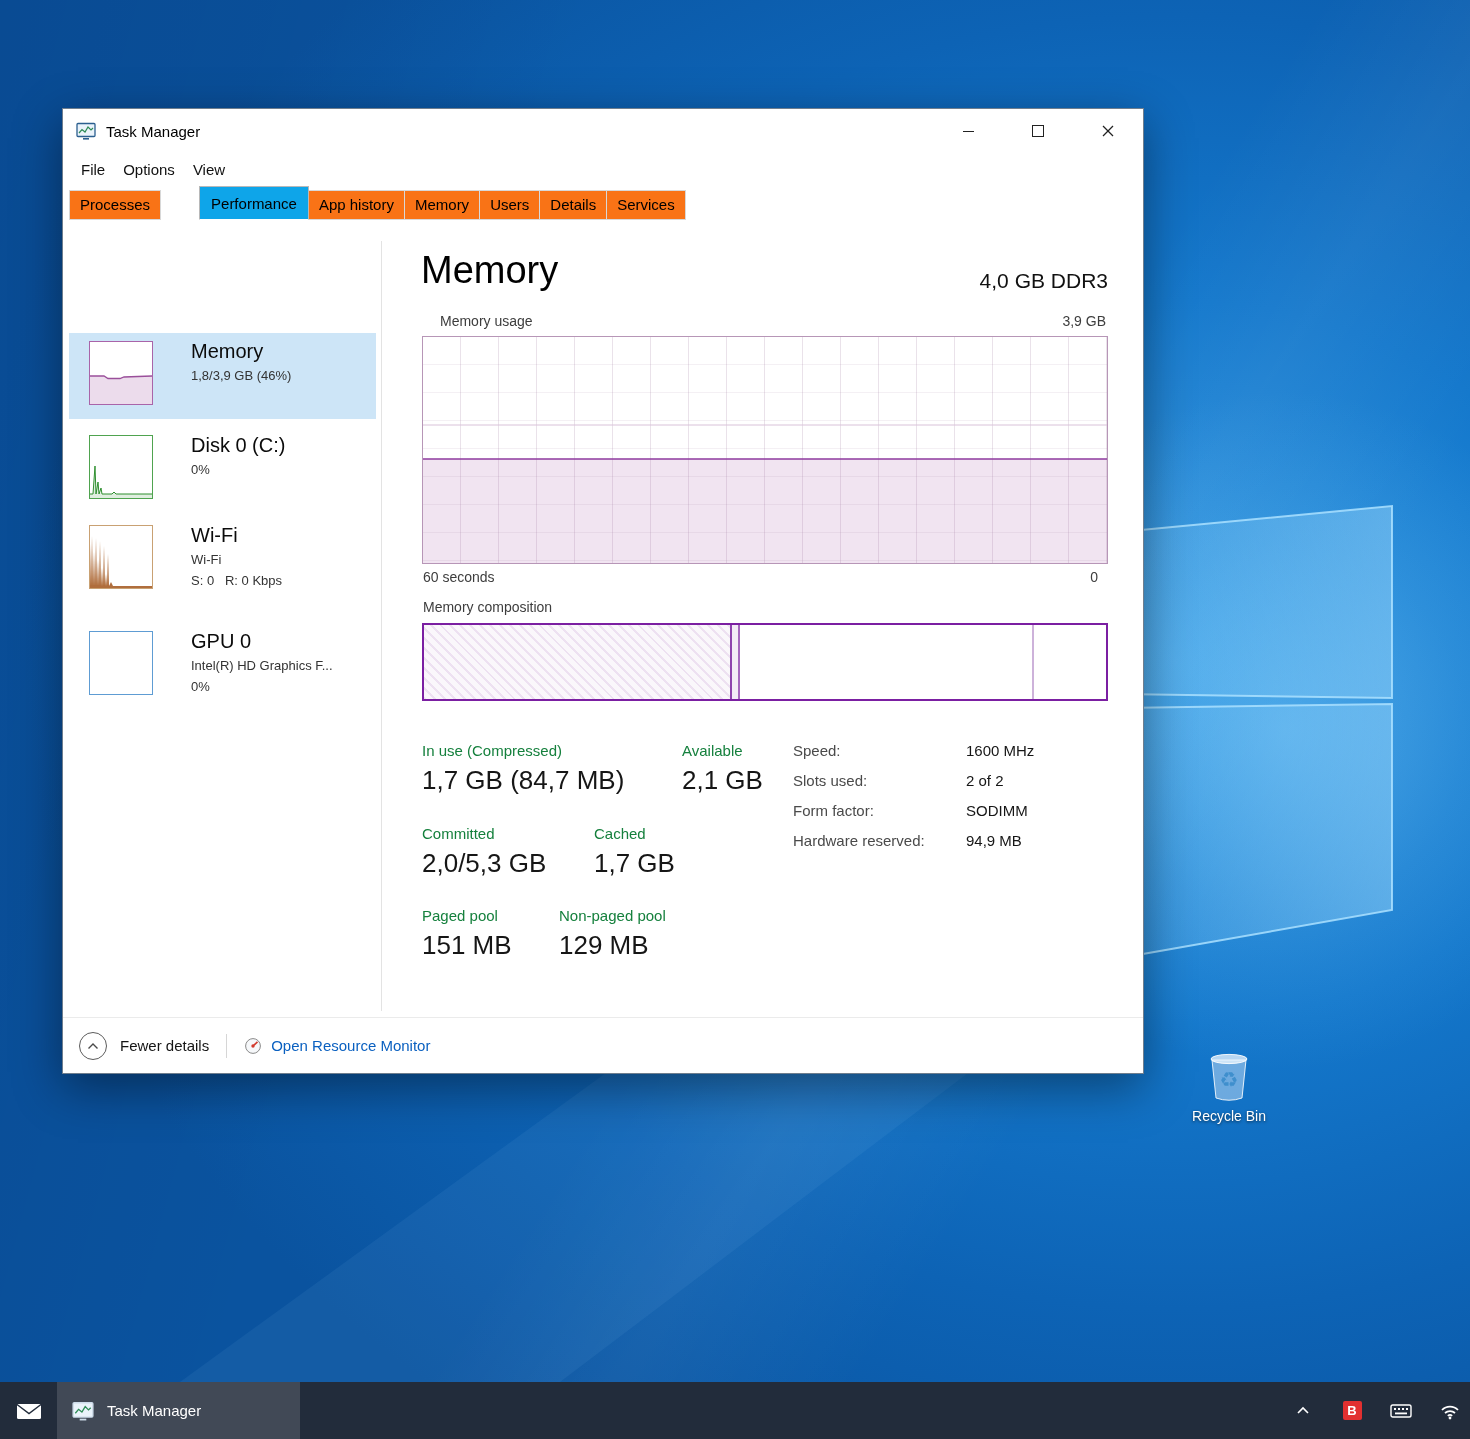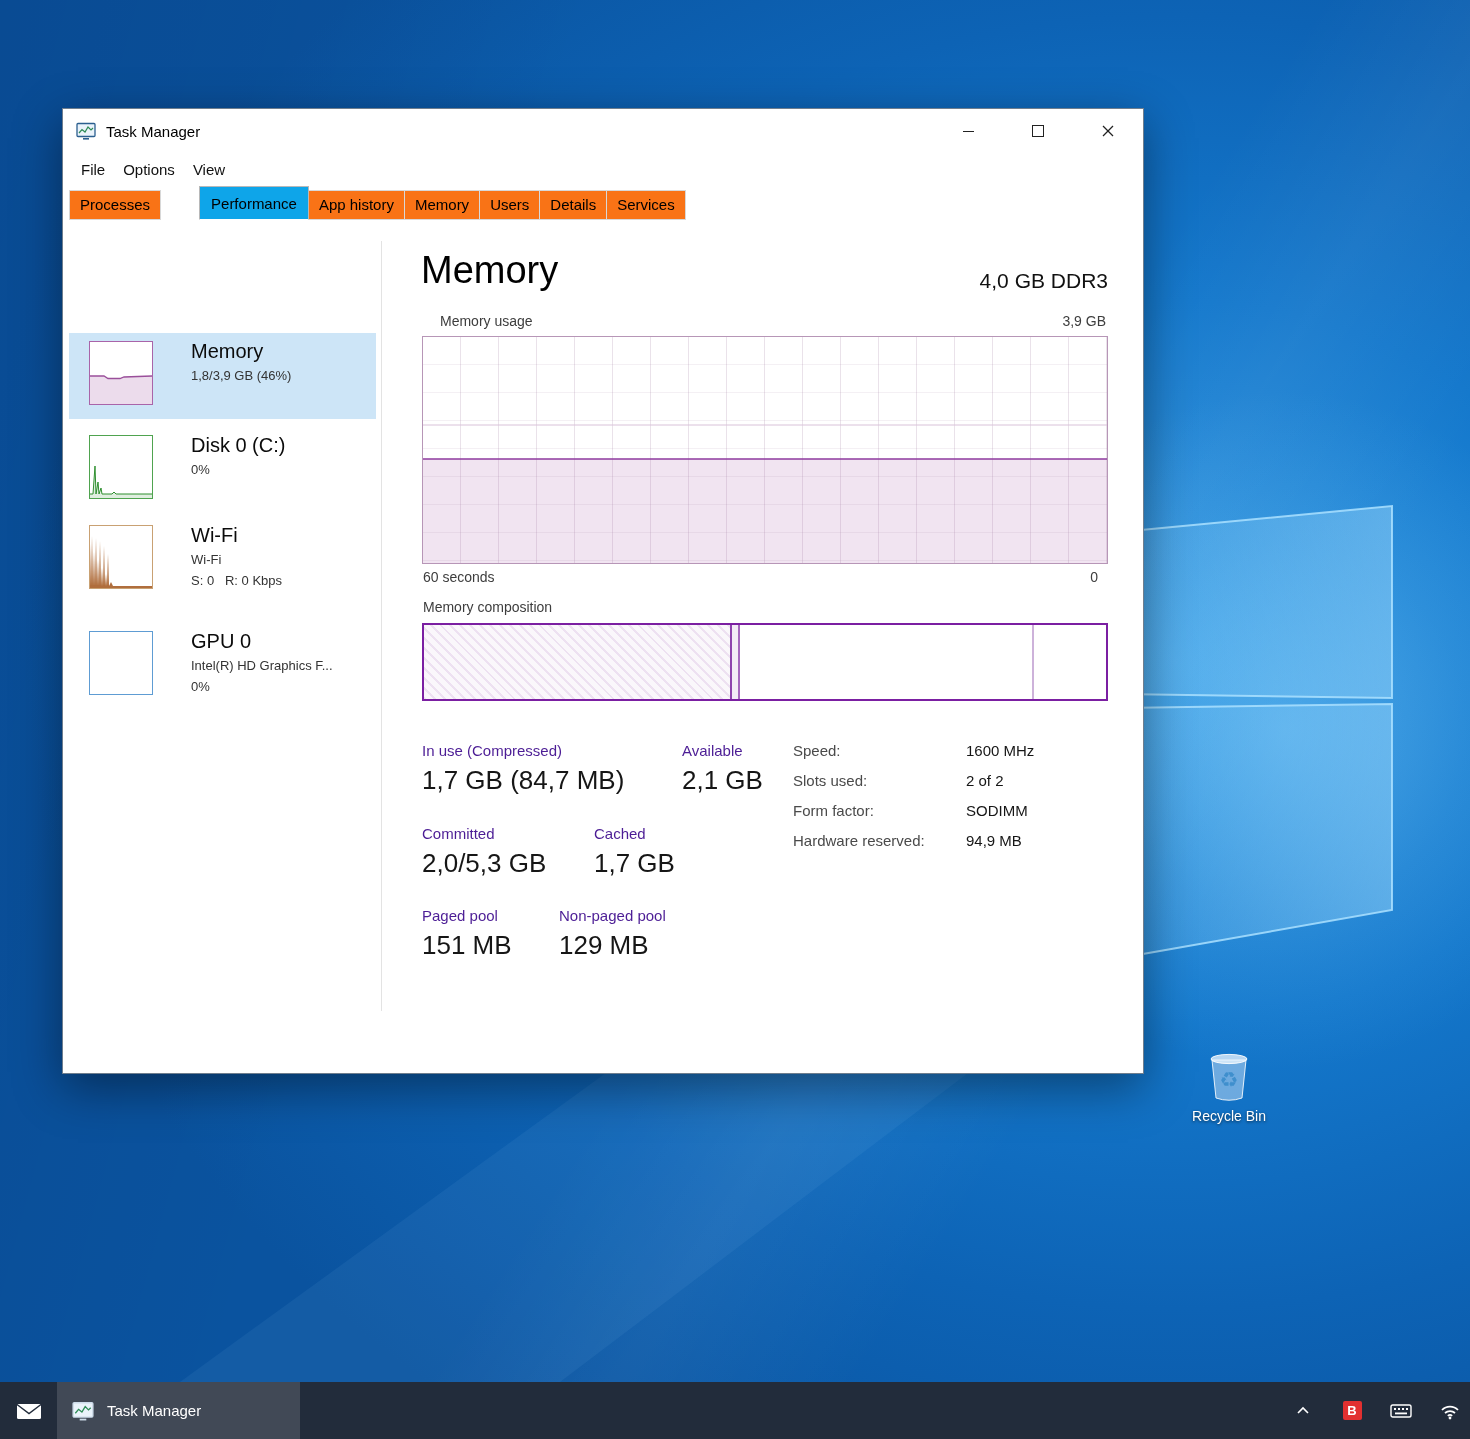--- a/index.html
+++ b/index.html
@@ -62,21 +62,21 @@
   .lbl-span{position:absolute;left:360px;top:460px;}
   .lbl-zero{position:absolute;right:45px;top:460px;}
   .lbl-comp{position:absolute;left:360px;top:490px;}
   .comp-bar{position:absolute;left:359px;top:514px;width:686px;height:78px;border:2px solid #7b1fa2;box-sizing:border-box;display:flex;background:#fff;}
   .seg{height:100%;box-sizing:border-box;}
   .seg-inuse{background:repeating-linear-gradient(45deg, rgba(123,31,162,0.10) 0 2px, rgba(123,31,162,0) 2px 7px),#faf7fb;border-right:2px solid #8e44ad;}
   .seg-mod{background:#f3ecf6;border-right:2px solid #a569bd;}
   .seg-standby{background:#fff;border-right:2px solid #cdb2da;}
   .seg-free{background:#fff;}
 
-  .stat-lbl{position:absolute;font-size:15px;color:#4c1d95;}
+  .stat-lbl{position:absolute;font-size:15px;color:#15803d;}
   .stat-val{position:absolute;font-size:26px;color:#161616;}
   #lbl-inuse{left:359px;top:633px}   #lbl-available{left:619px;top:633px}
   #val-inuse{left:359px;top:656px}   #val-available{left:619px;top:656px}
   #lbl-committed{left:359px;top:716px} #lbl-cached{left:531px;top:716px}
   #val-committed{left:359px;top:739px} #val-cached{left:531px;top:739px}
   #lbl-paged{left:359px;top:798px}   #lbl-nonpaged{left:496px;top:798px}
   #val-paged{left:359px;top:821px}   #val-nonpaged{left:496px;top:821px}
   .det-lbl{position:absolute;left:730px;font-size:15px;color:#4a4a4a;text-align:center;}
   .det-val{position:absolute;left:903px;font-size:15px;color:#161616;text-align:right;}
   .dr0{top:633px}.dr1{top:663px}.dr2{top:693px}.dr3{top:723px}
@@ -274,20 +274,35 @@
 
     <div class="det-lbl dr0">Speed:</div>
     <div class="det-val dr0">1600 MHz</div>
     <div class="det-lbl dr1">Slots used:</div>
     <div class="det-val dr1">2 of 2</div>
     <div class="det-lbl dr2">Form factor:</div>
     <div class="det-val dr2">SODIMM</div>
     <div class="det-lbl dr3">Hardware reserved:</div>
     <div class="det-val dr3">94,9 MB</div>
 
+    <div class="footer">
+      <div class="chev-circle">
+        <svg width="12" height="8" viewBox="0 0 12 8">
+          <polyline points="1.5,6.5 6,2 10.5,6.5" fill="none" stroke="#4a4a4a" stroke-width="1.4"></polyline>
+        </svg>
+      </div>
+      <span class="fewer">Fewer details</span>
+      <span class="fsep"></span>
+      <svg width="18" height="18" viewBox="0 0 18 18">
+        <circle cx="9" cy="9" r="7.4" fill="#f6f8fa" stroke="#8a8a8a" stroke-width="1"></circle>
+        <line x1="9" y1="9" x2="13.5" y2="4.8" stroke="#d23b2e" stroke-width="1.6"></line>
+        <circle cx="9" cy="9" r="1.7" fill="#d23b2e"></circle>
+      </svg>
+      <span class="link">Open Resource Monitor</span>
+    </div>
   </div>
 
   <div class="taskbar">
     <div class="tb-mail">
       <svg width="26" height="20" viewBox="0 0 26 20">
         <rect x="1" y="3" width="24" height="15" rx="1.5" fill="#fff"></rect>
         <polyline points="1,3.5 13,12.5 25,3.5" fill="none" stroke="#222c3b" stroke-width="1.4"></polyline>
       </svg>
     </div>
     <div class="tb-tm">

